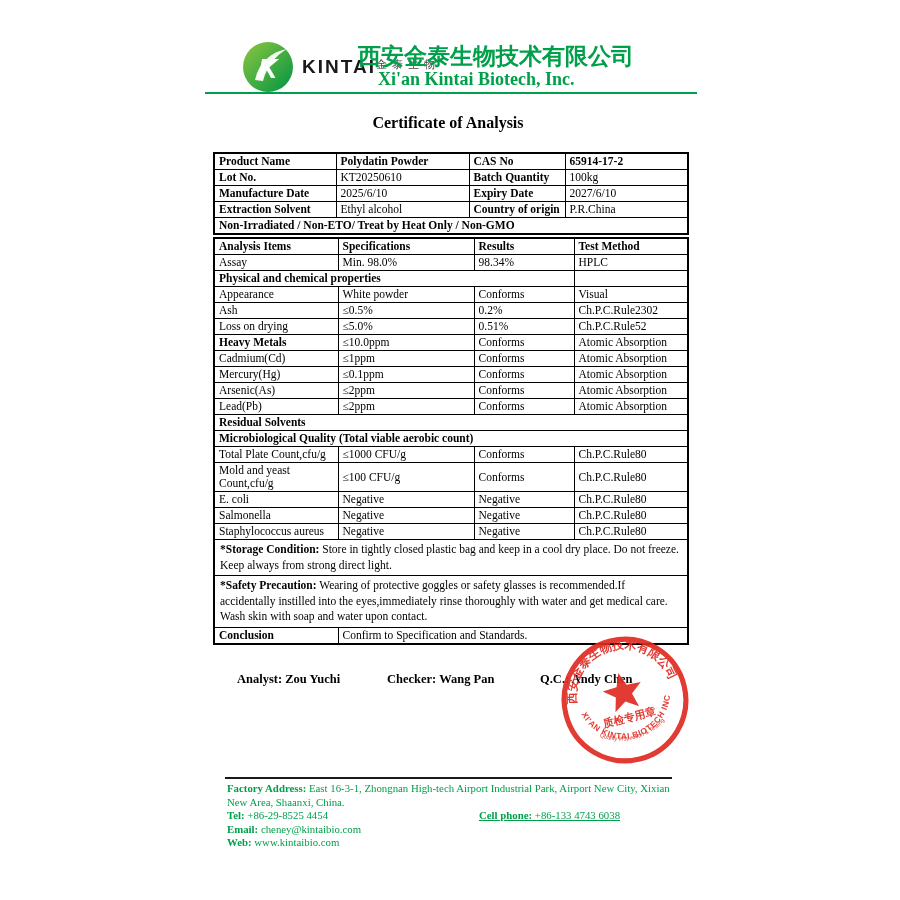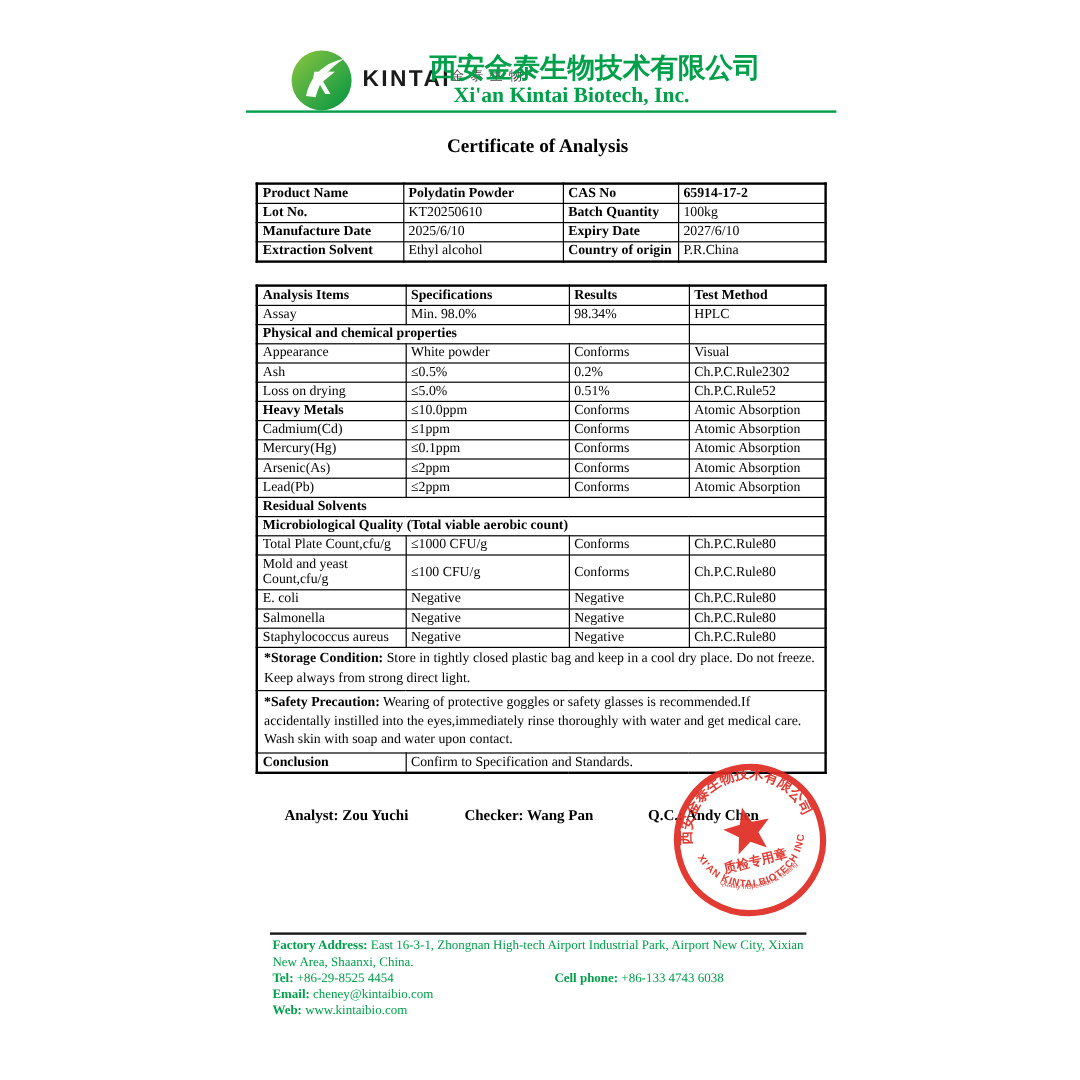--- a/index.html
+++ b/index.html
@@ -37,21 +37,21 @@
   .stamp{position:absolute;left:558px;top:633px;width:134px;height:134px;
          transform:rotate(-14deg);opacity:.92;pointer-events:none;}
   .stamp text,.stamp textPath{fill:var(--red);}
 
   
   .footer-rule{position:absolute;left:225px;top:777px;width:447px;height:2px;background:#1a1a1a;}
   .footer{position:absolute;left:227px;top:782px;width:452px;color:var(--green);
           font-size:10.8px;line-height:13.5px;}
   .footer .line{position:relative;}
   .footer b{font-weight:bold;}
-  .cell-part{position:absolute;left:235px;top:0;white-space:nowrap;}
+  .cell-part{position:absolute;left:252px;top:0;white-space:nowrap;text-decoration:underline;}
 
   :root{--green:#00a04a;--red:#e02b22;}
 </style>
 </head>
 <body>
 
 <div class="page">
 
   <div class="header-logo">
     <span class="logo-circle">
@@ -103,20 +103,23 @@
           <td>2025/6/10</td>
           <td class="b">Expiry Date</td>
           <td>2027/6/10</td>
         </tr>
         <tr>
           <td class="b">Extraction Solvent</td>
           <td>Ethyl alcohol</td>
           <td class="b">Country of origin</td>
           <td>P.R.China</td>
         </tr>
+        <tr>
+          <td colspan="4" class="b">Non-Irradiated / Non-ETO/ Treat by Heat Only / Non-GMO</td>
+        </tr>
       </tbody>
   </table>
 
   <table id="analysis-table">
     <colgroup>
         <col style="width:124px">
         <col style="width:136px">
         <col style="width:100px">
         <col style="width:114px">
       </colgroup>

